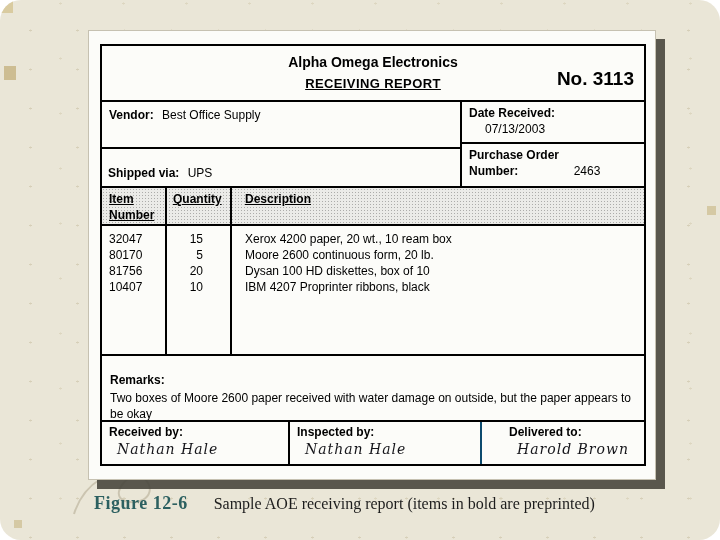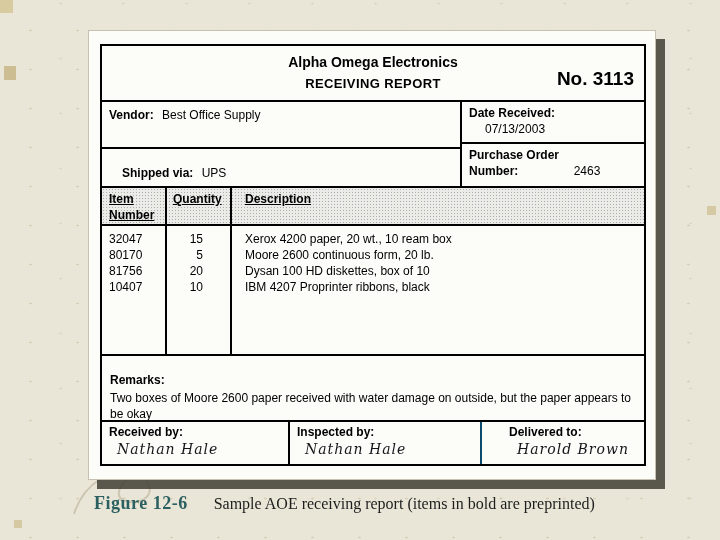--- a/index.html
+++ b/index.html
@@ -10,20 +10,21 @@
   }
   .slide {
     position:relative; width:720px; height:540px;
     background-color:#eae6d7;
     background-image:
       radial-gradient(#d6cfb8 1px, transparent 1.4px),
       radial-gradient(#ddd6c0 1px, transparent 1.4px);
     background-size: 47px 39px, 63px 55px;
     background-position: 7px 11px, 29px 31px;
     overflow:hidden;
+    border-radius:21px;
   }
   .speck { position:absolute; }
   .speck1 { left:0; top:0; width:13px; height:13px; background:#d9cba0; }
   .speck2 { left:4px; top:66px; width:12px; height:14px; background:#cdbd92; }
   .speck3 { left:707px; top:206px; width:9px; height:9px; background:#d5c9a4; }
   .speck4 { left:14px; top:520px; width:8px; height:8px; background:#d5c9a4; }
   .swirl { position:absolute; left:66px; top:452px; opacity:0.55; }
 
   .form-panel {
     position:absolute; left:88px; top:30px; width:568px; height:450px;
@@ -32,27 +33,27 @@
     box-shadow: 9px 9px 0 0 rgba(70,67,58,0.88);
   }
   .form-border {
     position:absolute; left:11px; top:13px; right:9px; bottom:13px;
     border:2px solid #000;
     display:flex; flex-direction:column;
     font-size:12px; color:#000;
   }
   .form-header { position:relative; flex:none; height:56px; border-bottom:2px solid #000; text-align:center; }
   .company { font-weight:bold; font-size:14px; padding-top:8px; }
-  .report-title { font-weight:bold; font-size:13px; margin-top:6px; letter-spacing:0.4px; }
+  .report-title { font-weight:bold; font-size:13px; text-decoration:underline; margin-top:6px; letter-spacing:0.4px; }
   .report-no { position:absolute; right:10px; top:22px; font-weight:bold; font-size:19px; }
 
   .info-section { flex:none; display:flex; height:86px; border-bottom:2px solid #000; }
   .info-left { flex:1; border-right:2px solid #000; display:flex; flex-direction:column; }
   .vendor-cell { height:47px; border-bottom:2px solid #000; padding:6px 7px; }
-  .shipped-cell { flex:1; padding:4px 7px 6px 20px; display:flex; align-items:flex-end; }
+  .shipped-cell { flex:1; padding:4px 7px 6px 6px; display:flex; align-items:flex-end; }
   .info-right { width:182px; flex:none; display:flex; flex-direction:column; }
   .date-cell { height:42px; border-bottom:2px solid #000; padding:4px 7px; }
   .po-cell { flex:1; padding:4px 7px; }
   .lbl { font-weight:bold; }
   .val { font-weight:normal; }
   .val-gap { margin-left:5px; }
   .date-val { margin-left:16px; margin-top:2px; }
   .po-line2 { margin-top:2px; }
   .po-val { margin-left:52px; }
 

